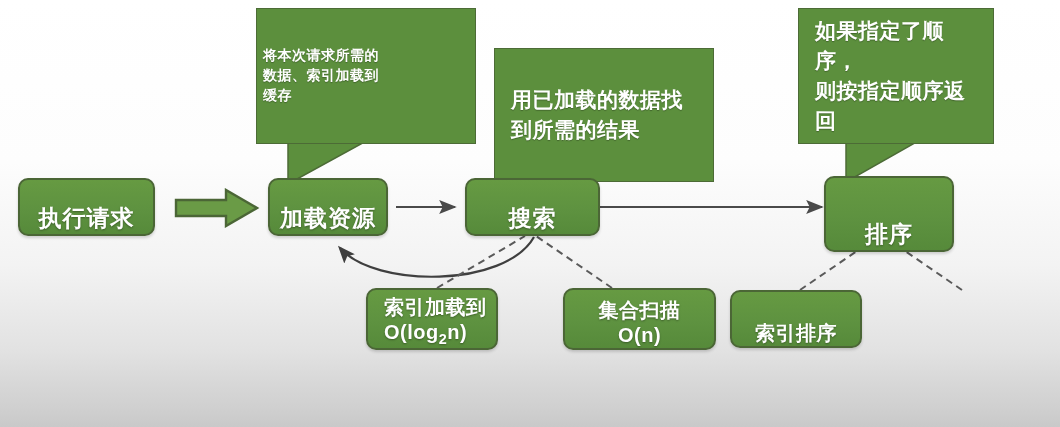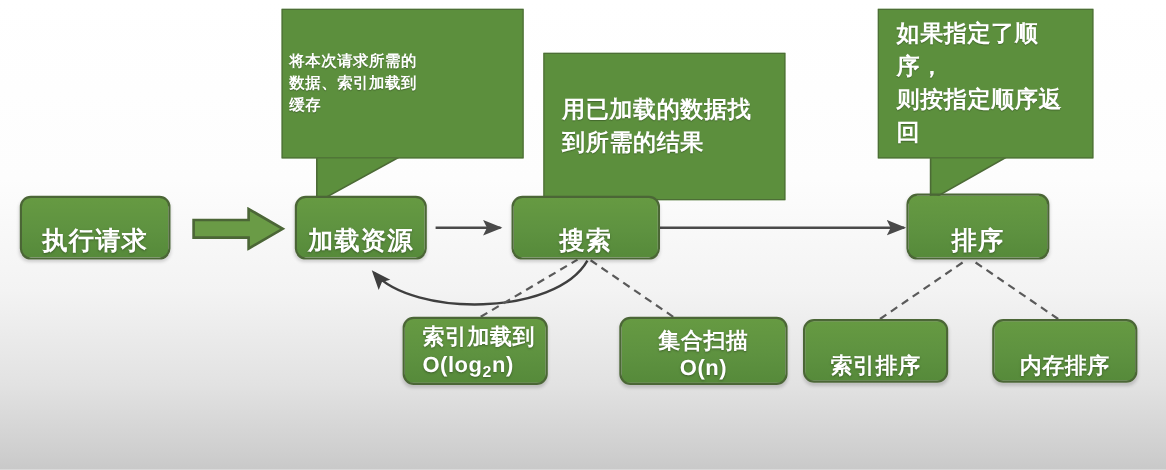--- a/index.html
+++ b/index.html
@@ -177,34 +177,31 @@
   </svg>
 
   <div class="node" style="left:268px; top:178px; width:120px; height:58px; font-size:23px;">
     <span>加载资源</span>
   </div>
 
   <div class="node" style="left:465px; top:178px; width:135px; height:58px; font-size:23px;">
     <span>搜索</span>
   </div>
 
-  <div class="node" style="left:824px; top:176px; width:130px; height:60px; font-size:23px;">
+  <div class="node" style="left:824px; top:176px; width:130px; height:76px; font-size:23px;">
     <span>排序</span>
   </div>
 
   <div class="node leaf leftalign" style="left:366px; top:288px; width:132px; height:62px; font-size:20px;">
     <span class="lines"><span>索引加载到</span><br><span><span>O(log</span><sub>2</sub><span>n)</span></span></span>
   </div>
 
   <div class="node leaf" style="left:563px; top:288px; width:153px; height:62px; font-size:20px;">
     <span class="lines"><span>集合扫描</span><br><span>O(n)</span></span>
   </div>
 
   <div class="node leaf" style="left:730px; top:290px; width:132px; height:58px; font-size:20px;">
     <span class="lines">索引排序</span>
   </div>
 
-  <div class="node leaf" style="left:902px; top:290px; width:132px; height:58px; font-size:20px;">
-    <span class="lines">内存排序</span>
-  </div>
 
 
 </div>
 
 </body></html>

